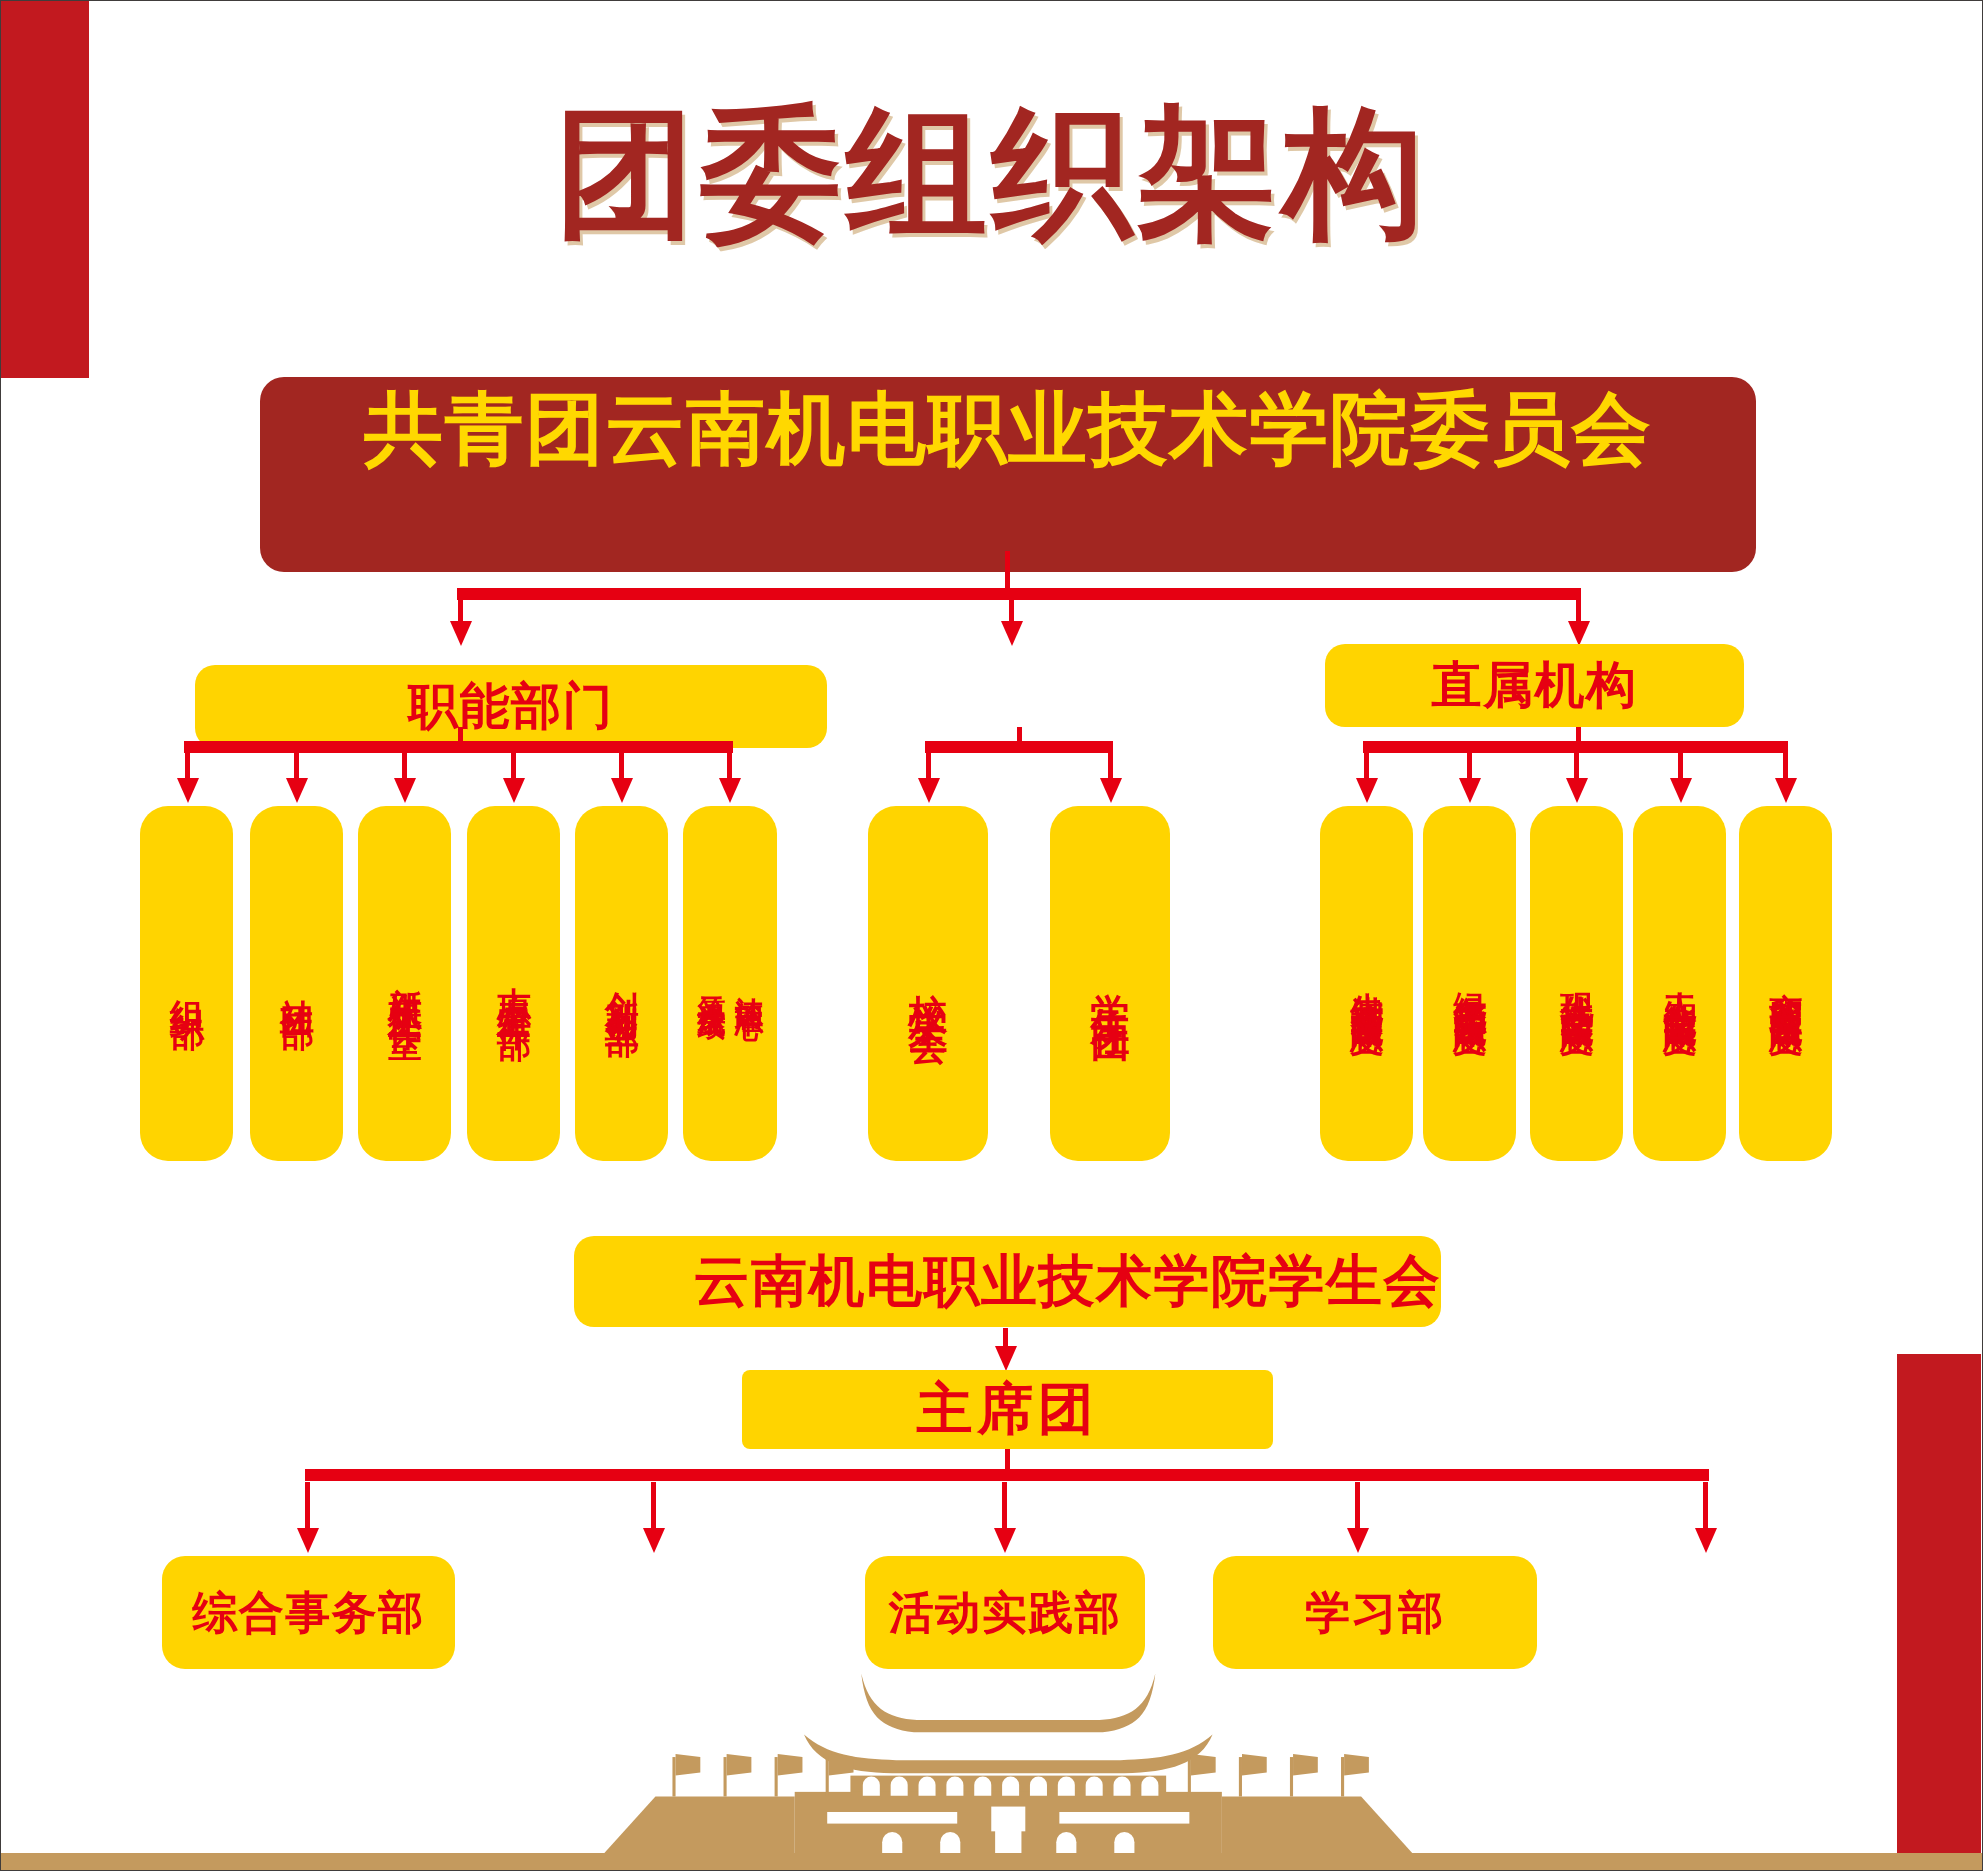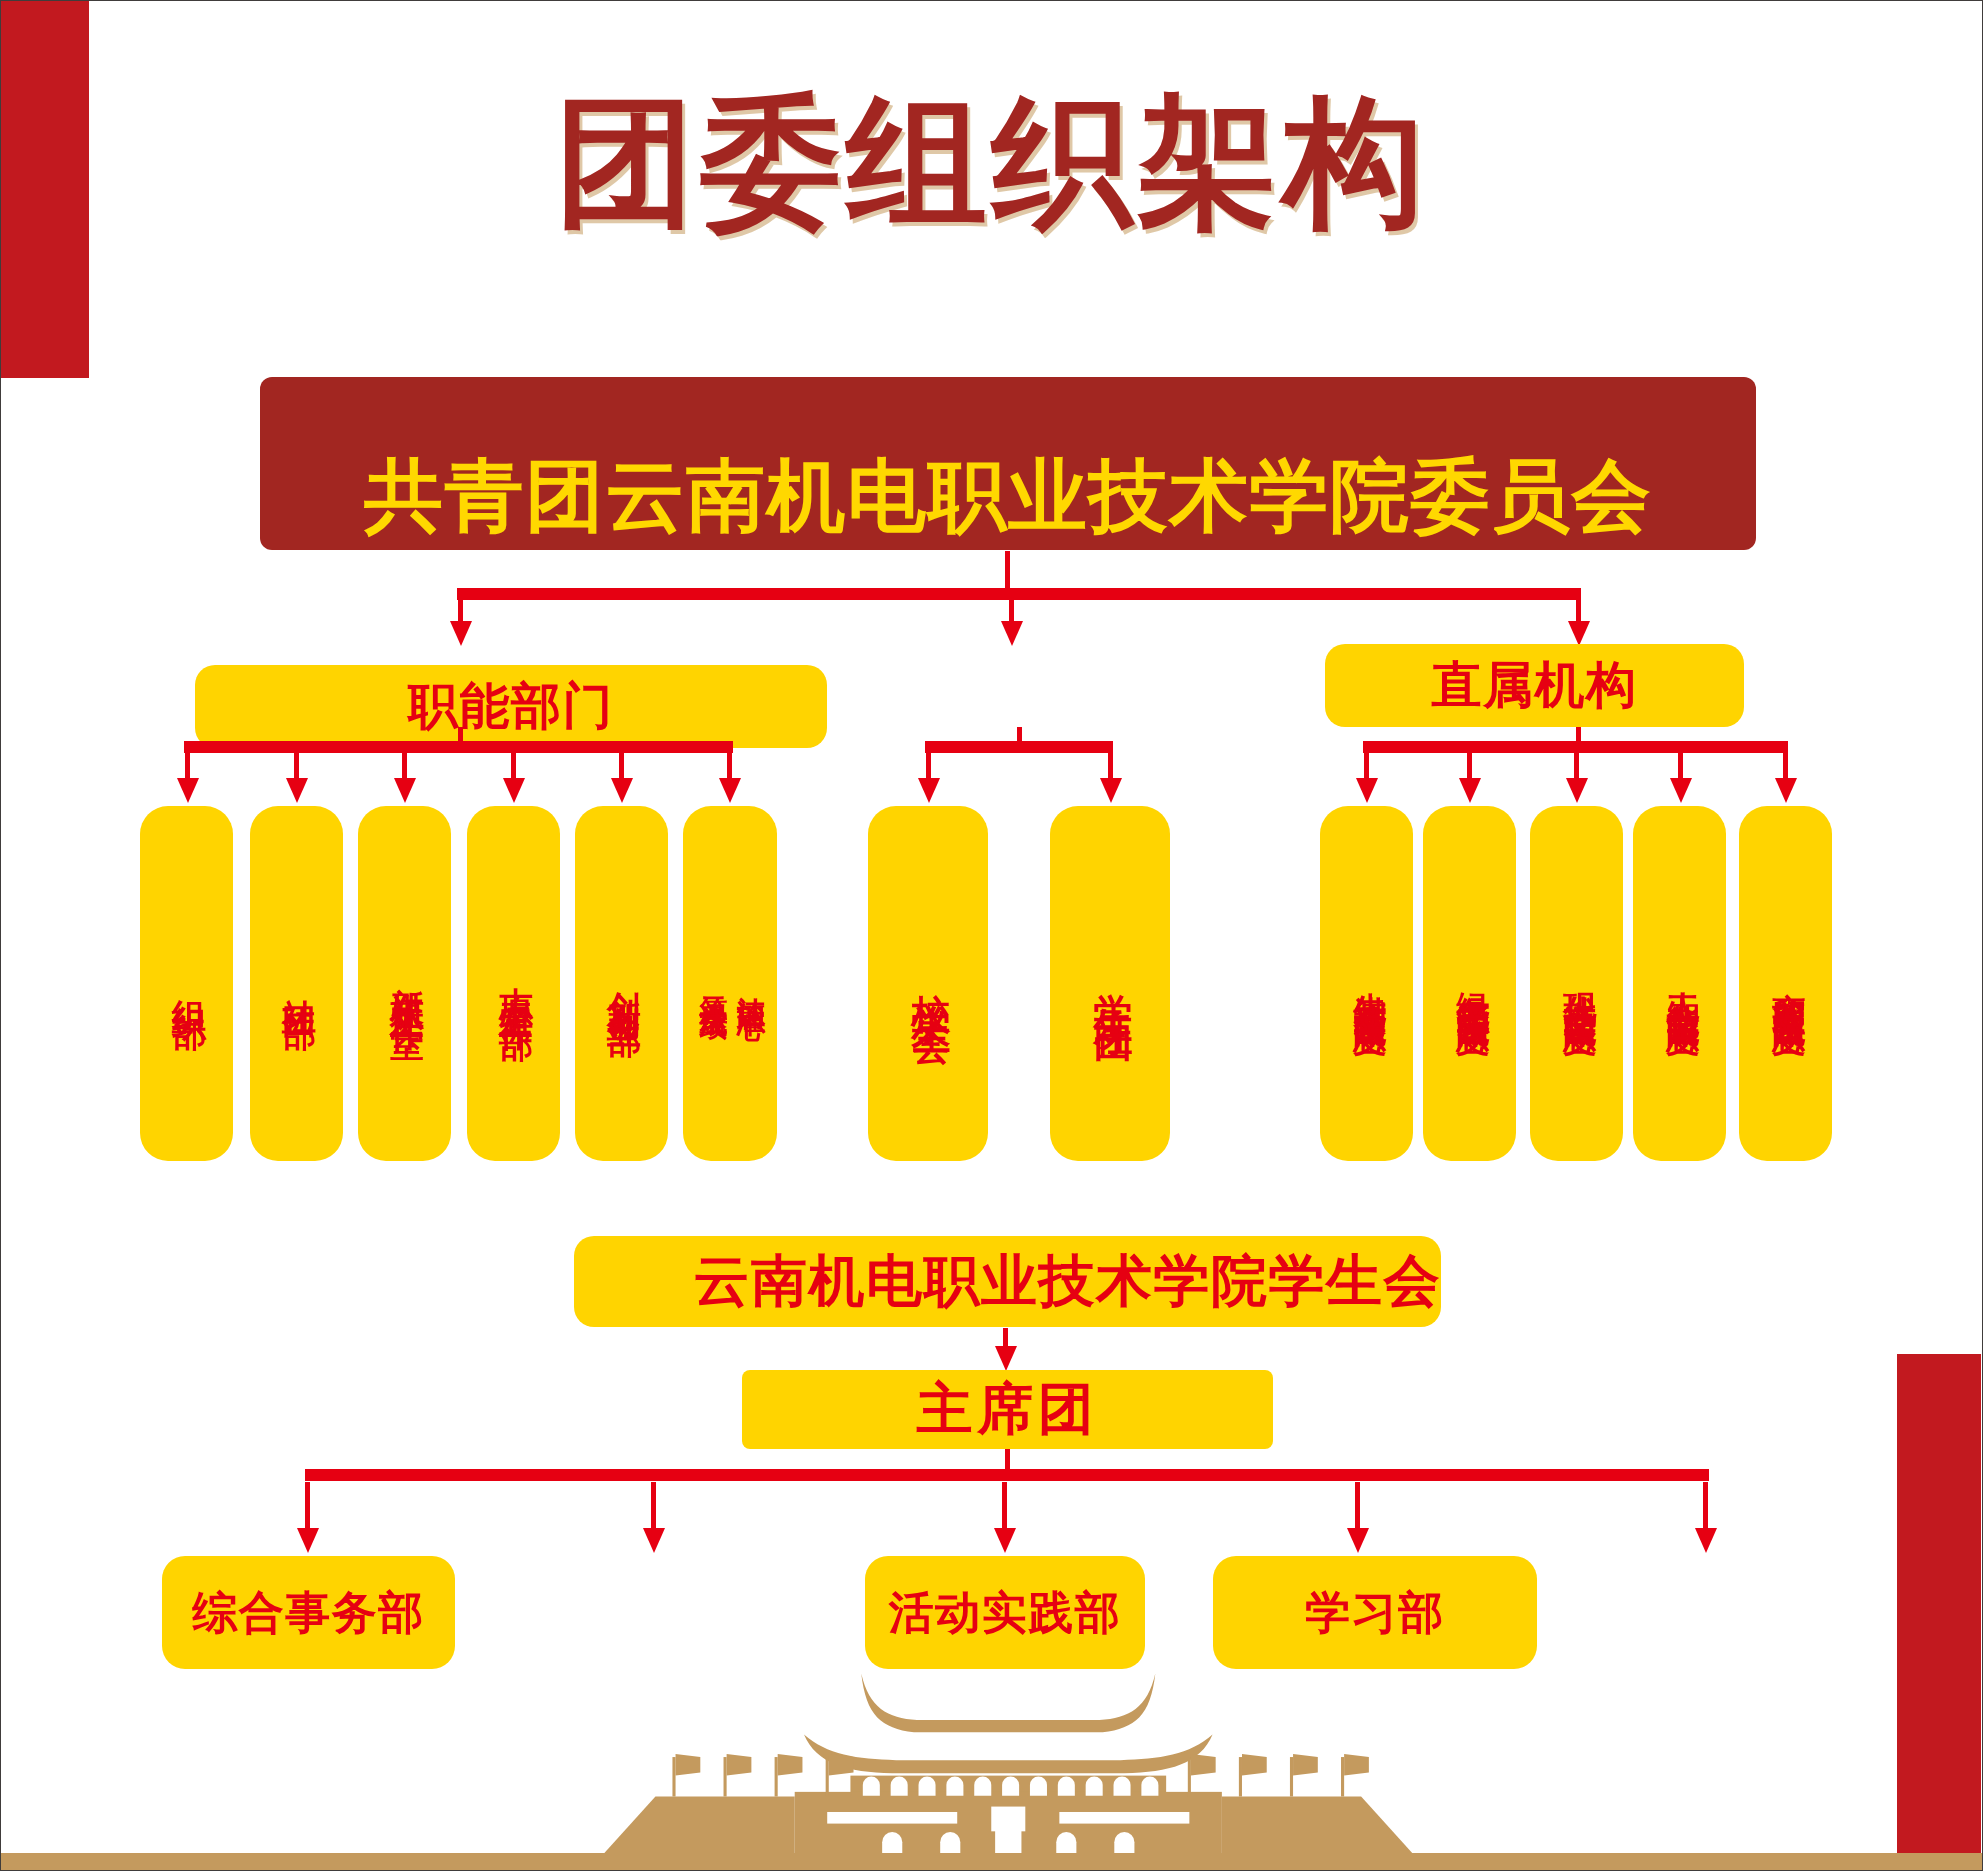--- a/index.html
+++ b/index.html
@@ -3,38 +3,38 @@
 <meta charset="utf-8">
 <style>
   html,body{margin:0;padding:0;background:#888;}
   .canvas{
     position:relative;
     width:1983px;height:1871px;
     background:#ffffff;
     border:1.5px solid #403c3b;
     box-sizing:border-box;
     overflow:hidden;
-    font-family:Liberation Mono, monospace;
+    font-family:Liberation Serif, serif;
     font-weight:bold;
   }
   
   .edge-rect{position:absolute;background:#C2191F;}
   
   .title{
     position:absolute;left:0;right:0;top:99px;margin:0;
     text-align:center;
     font-size:141px;line-height:1.05;letter-spacing:4.6px;
     color:#A22621;
     text-shadow:3.1px 3.9px 0 rgba(196,154,94,.55);
   }
   
   .rootbox{
-    position:absolute;left:259px;top:376px;width:1496px;height:173px;
-    background:#A22621;border-radius:12px;
-    display:flex;align-items:flex-end;justify-content:center;
+    position:absolute;left:259px;top:376px;width:1496px;height:195px;
+    background:#A22621;border-radius:24px;
+    display:flex;align-items:flex-start;justify-content:center;
   }
   .rootbox span{color:#FFD800;font-size:79px;letter-spacing:1.5px;white-space:nowrap;}
   .ybox{
     position:absolute;background:#FFD400;color:#E60012;
     display:flex;align-items:center;justify-content:center;
     text-align:center;
   }
   .hdr{height:83px;border-radius:20px;font-size:50px;letter-spacing:1.5px;}
   .vbox{top:805px;height:355px;border-radius:28px;}
   .vtext{writing-mode:vertical-rl;text-orientation:upright;}

